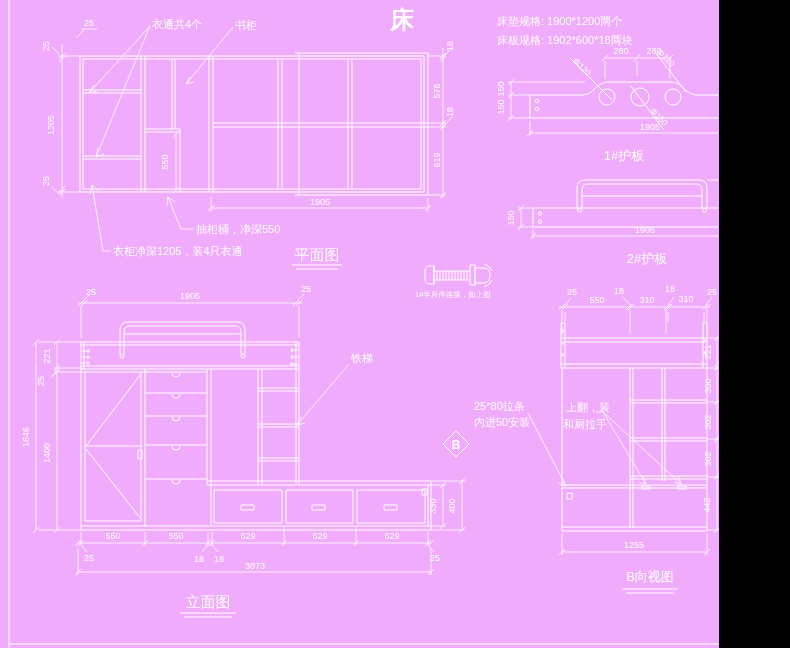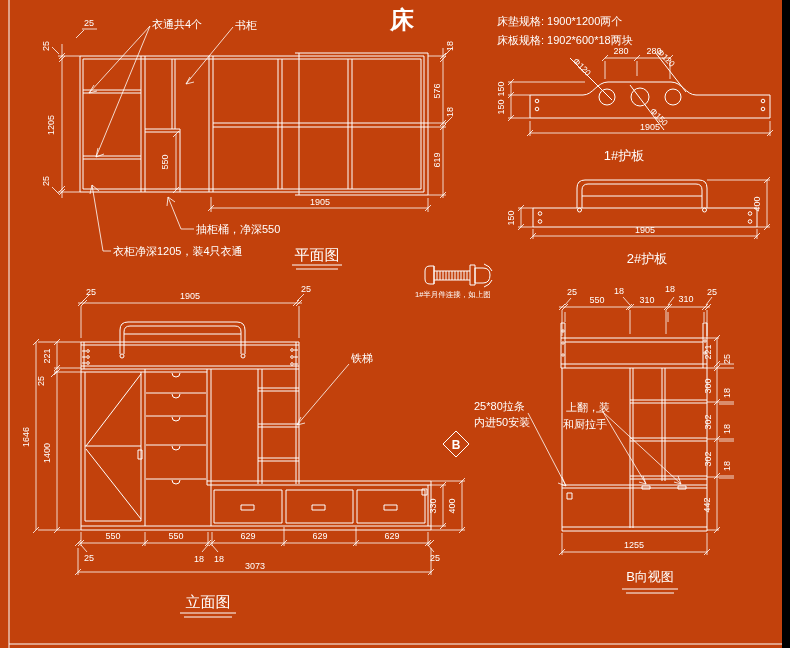--- a/index.html
+++ b/index.html
@@ -1,16 +1,16 @@
 <!DOCTYPE html>
 <html><head>
 <meta charset="utf-8">
 <style>
   html,body{margin:0;padding:0;background:#000;}
-  .sheet{position:relative;width:782px;height:648px;background:#c2410c;overflow:hidden;}
+  .sheet{position:relative;width:719px;height:648px;background:#f0abfc;overflow:hidden;}
   svg{display:block;}
   .ln path, .ln circle, .ln line{stroke:#fff;stroke-width:1;fill:none;}
   .thin path{stroke-width:0.8;}
   text{fill:#fff;font-family:"Liberation Sans","DejaVu Sans",sans-serif;}
   .dim{font-size:9px;}
   .dimS{font-size:8.5px;}
   .lbl{font-size:11px;}
   .note{font-size:11px;}
   .tiny{font-size:7.5px;}
   .ttl{font-size:15px;}

